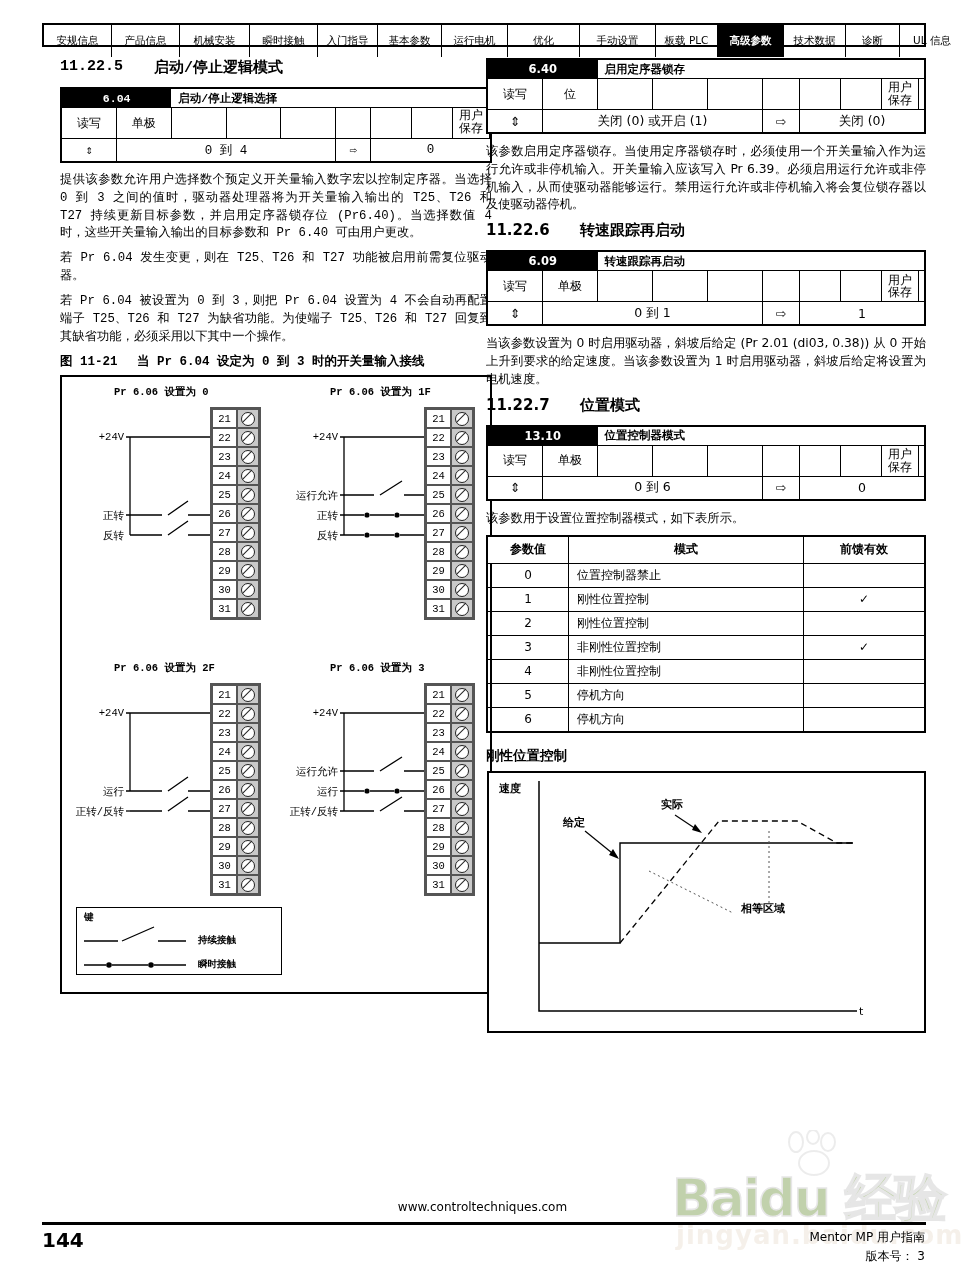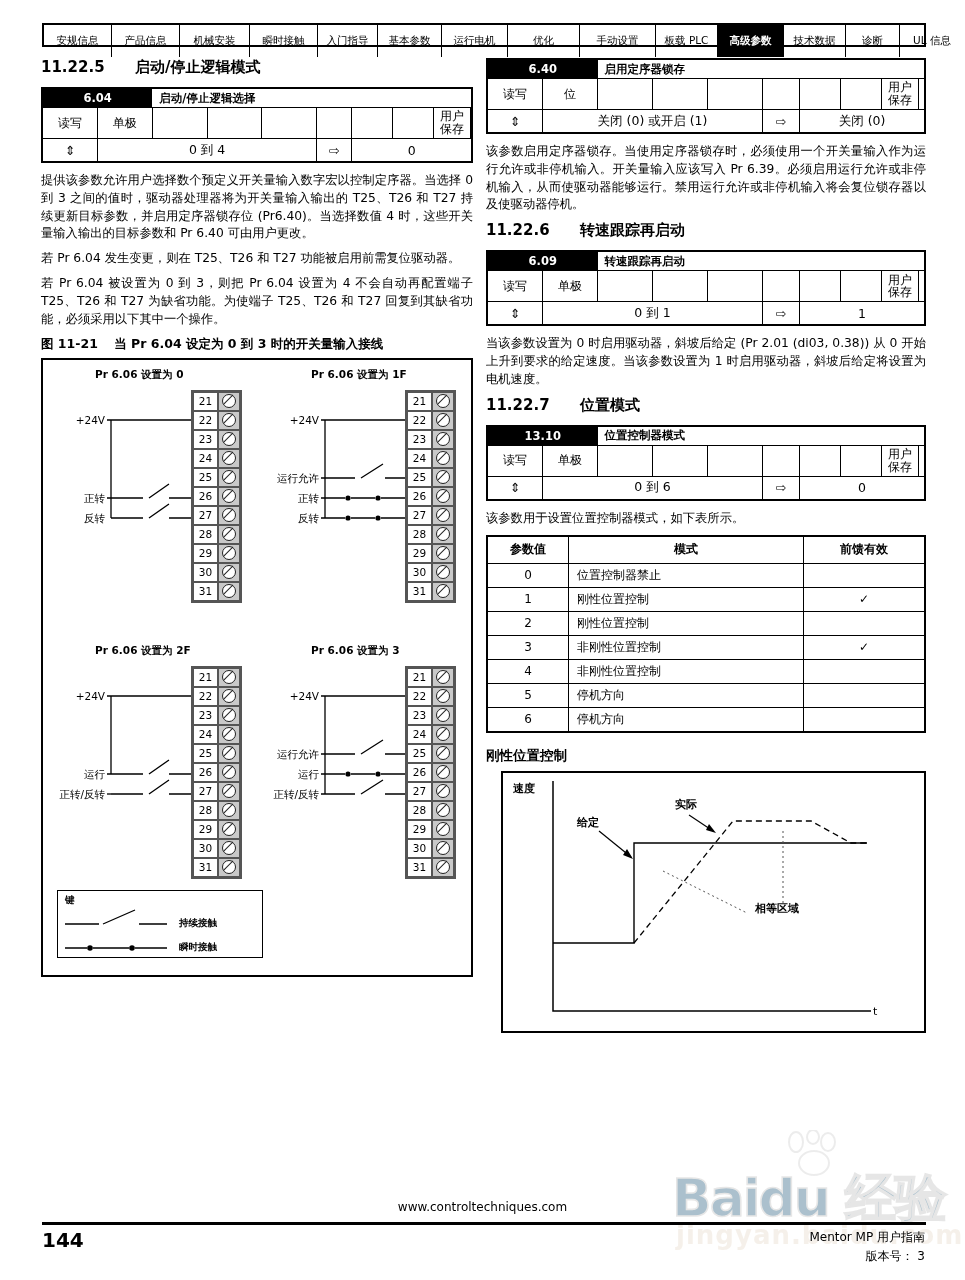--- a/index.html
+++ b/index.html
@@ -13,21 +13,21 @@
   
   .tabbar{position:absolute;left:42px;top:23px;width:884px;height:24px;
     border:2px solid #000;display:flex;box-sizing:border-box;background:#fff;}
   .tab{flex:0 0 auto;display:flex;align-items:center;justify-content:center;
     font-size:10.5px;border-right:1px solid #000;box-sizing:border-box;
     padding:16px 6px;white-space:nowrap;height:100%;}
   .tab:last-child{border-right:none;}
   .tab.active{background:#000;color:#fff;font-weight:bold;}
 
   
-  .colL{position:absolute;left:41px;top:58px;width:432px;}
+  .colL{position:absolute;left:60px;top:58px;width:432px;font-family:Liberation Mono, monospace;}
   .colR{position:absolute;left:486px;top:58px;width:440px;}
 
   h2.sec{font-size:15px;font-weight:bold;margin:0 0 10px 0;display:flex;gap:20px;}
   h2.sec .num{min-width:74px;}
   h3.sub{font-size:13.5px;font-weight:bold;margin:14px 0 6px 0;}
 
   
   .ptable{border:2px solid #000;border-collapse:collapse;width:100%;
     margin-bottom:9px;background:#fff;}
   .ptable td{border:1px solid #000;font-size:11.5px;padding:0;height:18px;}
@@ -72,35 +72,35 @@
   .mtable{border-collapse:collapse;width:100%;border:2px solid #000;margin-top:4px;}
   .mtable th{border:1px solid #000;font-size:12px;font-weight:bold;height:24px;
     background:#fff;}
   .mtable td{border:1px solid #000;font-size:12px;height:21px;}
   .mtable td.c{text-align:center;}
   .mtable td.m{padding-left:8px;}
   .mtable .w1{width:78px;}
   .mtable .w3{width:118px;}
 
   
-  .chartbox{border:2px solid #000;height:258px;position:absolute;left:15px;right:0;
+  .chartbox{border:2px solid #000;height:258px;position:absolute;left:1px;right:0;
     background:#fff;}
   .clab{position:absolute;font-size:11px;}
 
   
   .footrule{position:absolute;left:42px;top:1222px;width:884px;height:3px;background:#000;}
   .pageno{position:absolute;left:42px;top:1228px;font-size:20px;font-weight:bold;}
   .fcenter{position:absolute;left:0;right:0;top:1200px;text-align:center;font-size:12px;}
   .fright{position:absolute;right:40px;top:1228px;text-align:right;font-size:12px;line-height:1.6;}
 
   
   .wm{position:absolute;left:672px;top:1128px;width:290px;height:120px;
     pointer-events:none;opacity:.34;}
   .wm .wtxt{position:absolute;left:0;top:36px;font-size:52px;font-weight:bold;
-    color:#0c4a6e;-webkit-text-stroke:1.6px #b9b9b9;letter-spacing:-2px;}
+    color:#4d7c0f;-webkit-text-stroke:1.6px #b9b9b9;letter-spacing:-2px;}
   .wm .wsub{position:absolute;left:4px;top:92px;font-size:26px;font-weight:bold;
     color:#e3d4c2;letter-spacing:1px;}
   .wm .paw{position:absolute;left:108px;top:2px;width:72px;height:46px;}
 </style>
 </head>
 <body>
 
 <div class="page">
 
   <div class="tabbar">

